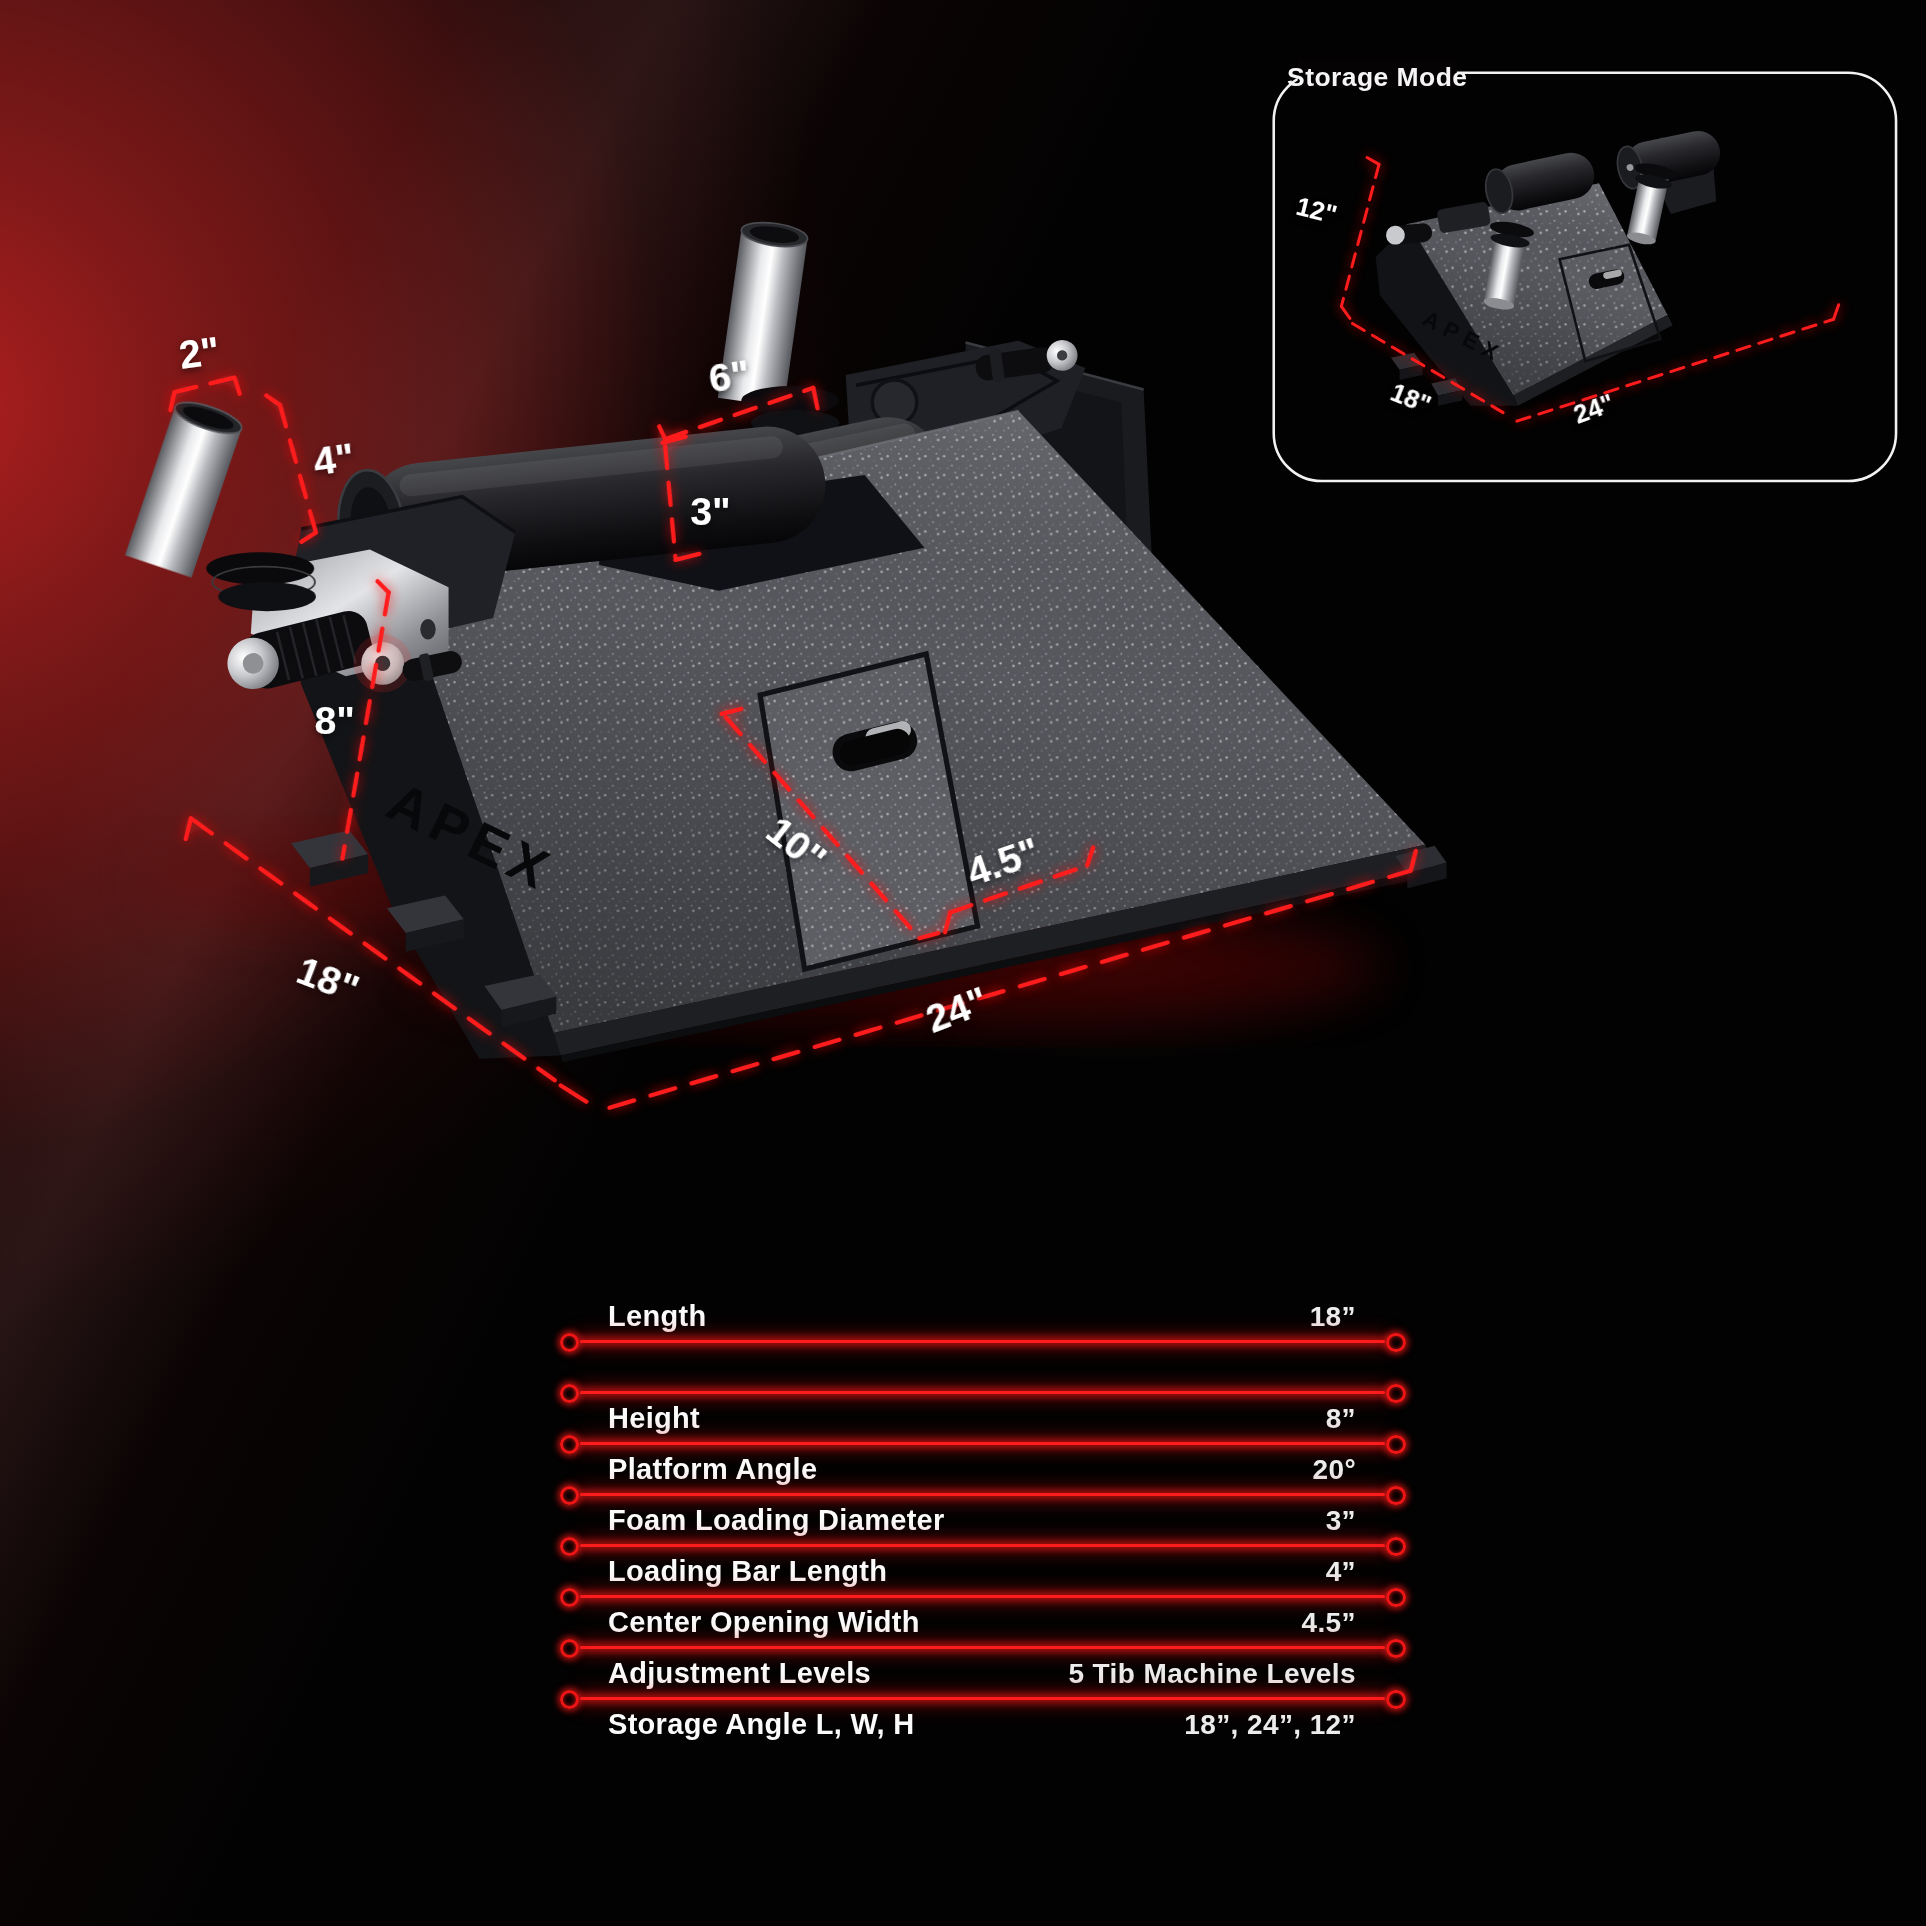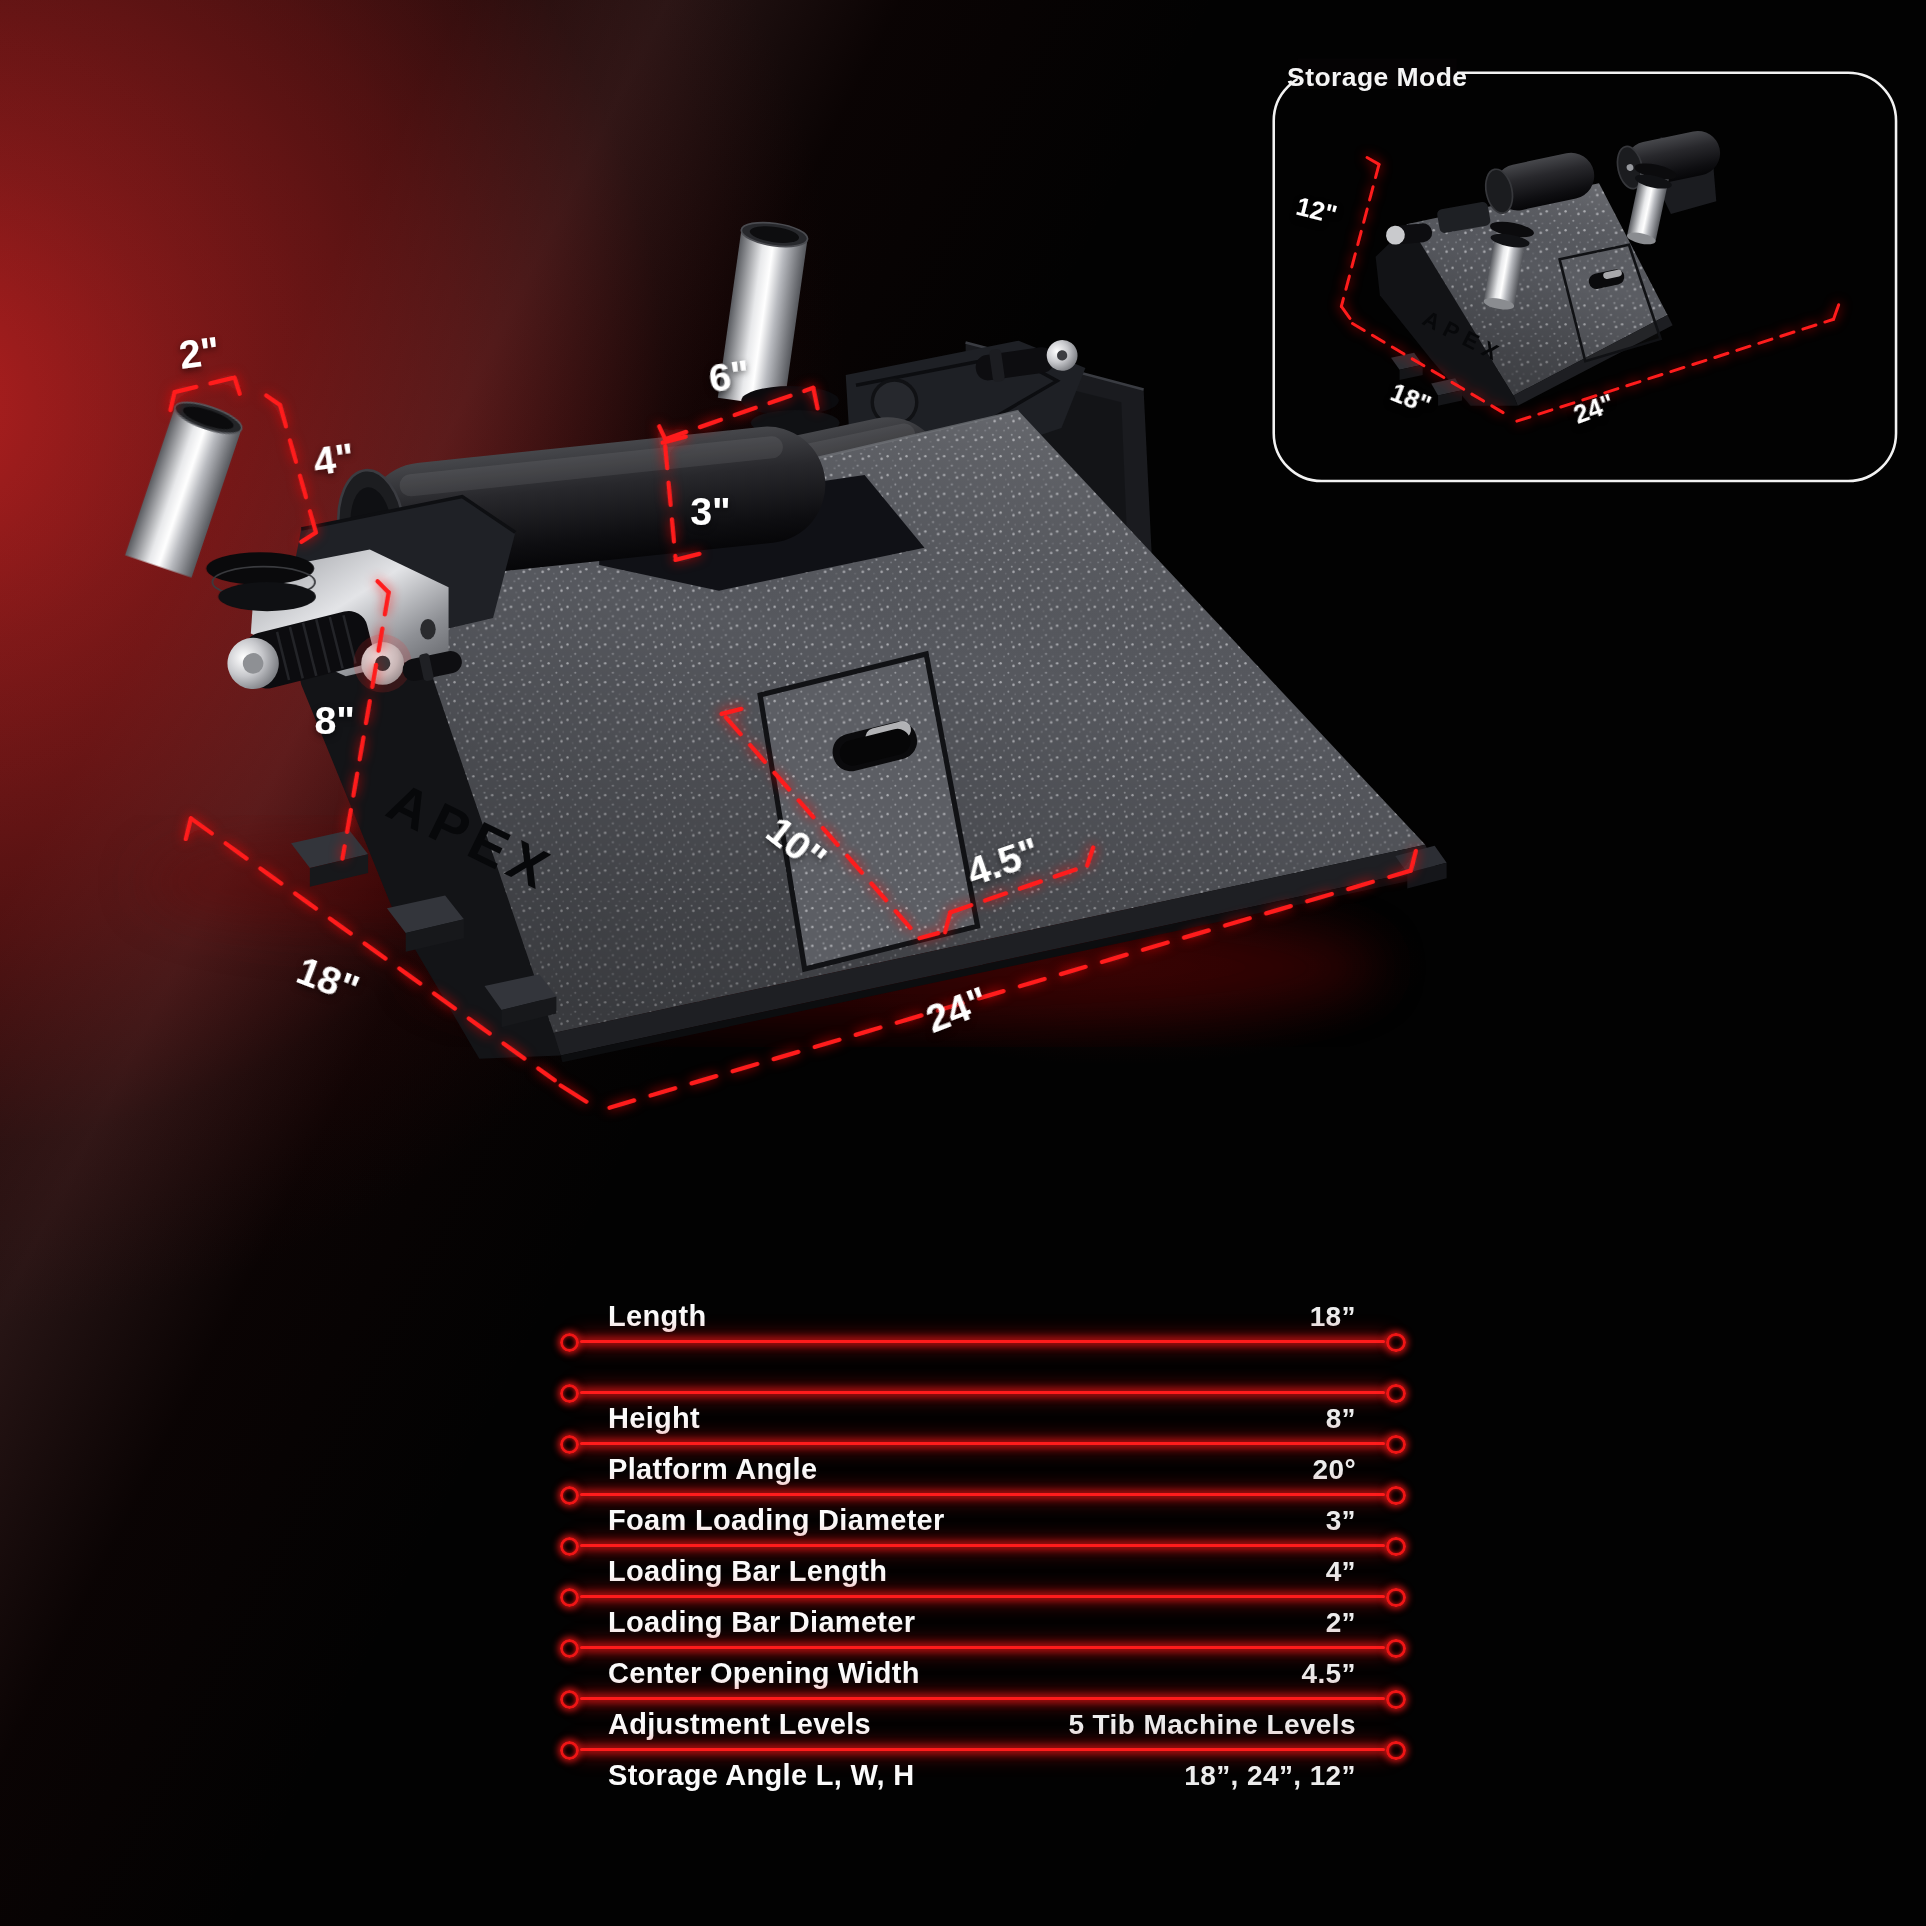--- a/index.html
+++ b/index.html
@@ -381,30 +381,20 @@
         <span class="spec-label">Loading Bar Length</span>
         <span class="spec-value">4”</span>
       </div>
     <div class="spec-line">
         <i class="ring l"></i>
         <i class="ring r"></i>
       </div>
   </div>
   <div class="spec-row">
     <div class="spec-row-text">
-        <span class="spec-label">Loading Bar Diameter</span>
-        <span class="spec-value">2”</span>
-      </div>
-    <div class="spec-line">
-        <i class="ring l"></i>
-        <i class="ring r"></i>
-      </div>
-  </div>
-  <div class="spec-row">
-    <div class="spec-row-text">
         <span class="spec-label">Center Opening Width</span>
         <span class="spec-value">4.5”</span>
       </div>
     <div class="spec-line">
         <i class="ring l"></i>
         <i class="ring r"></i>
       </div>
   </div>
   <div class="spec-row">
     <div class="spec-row-text">

